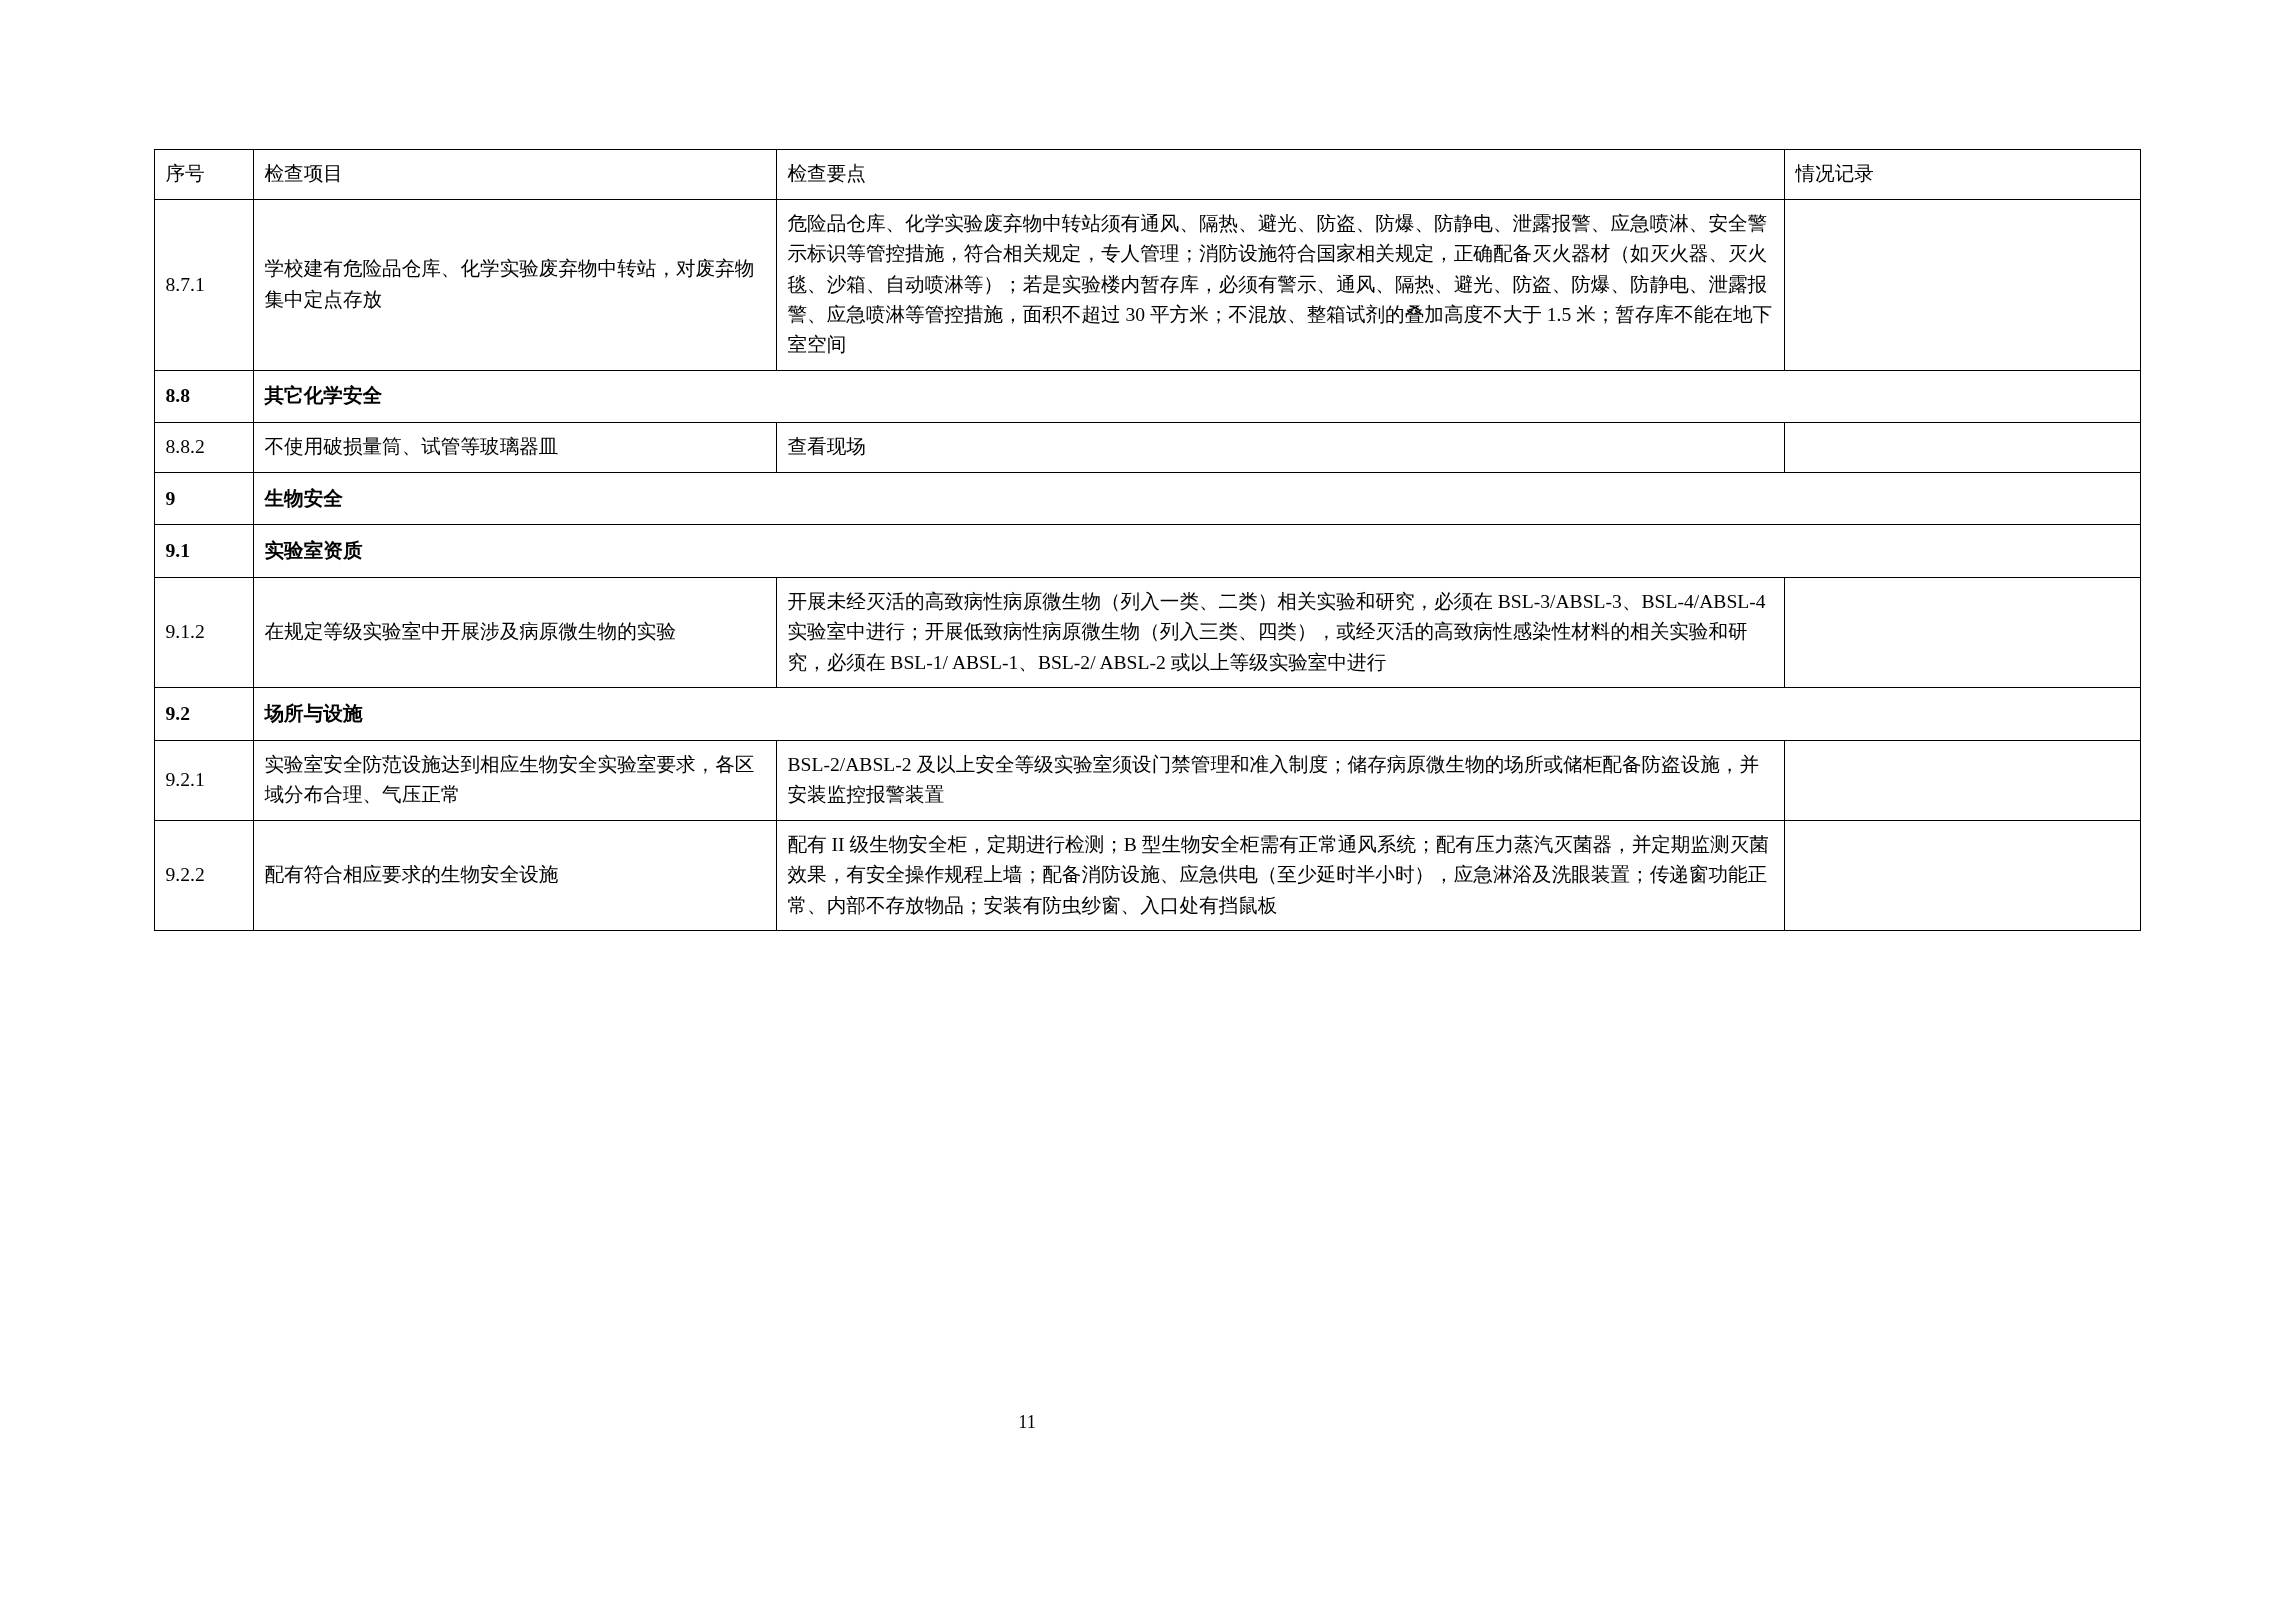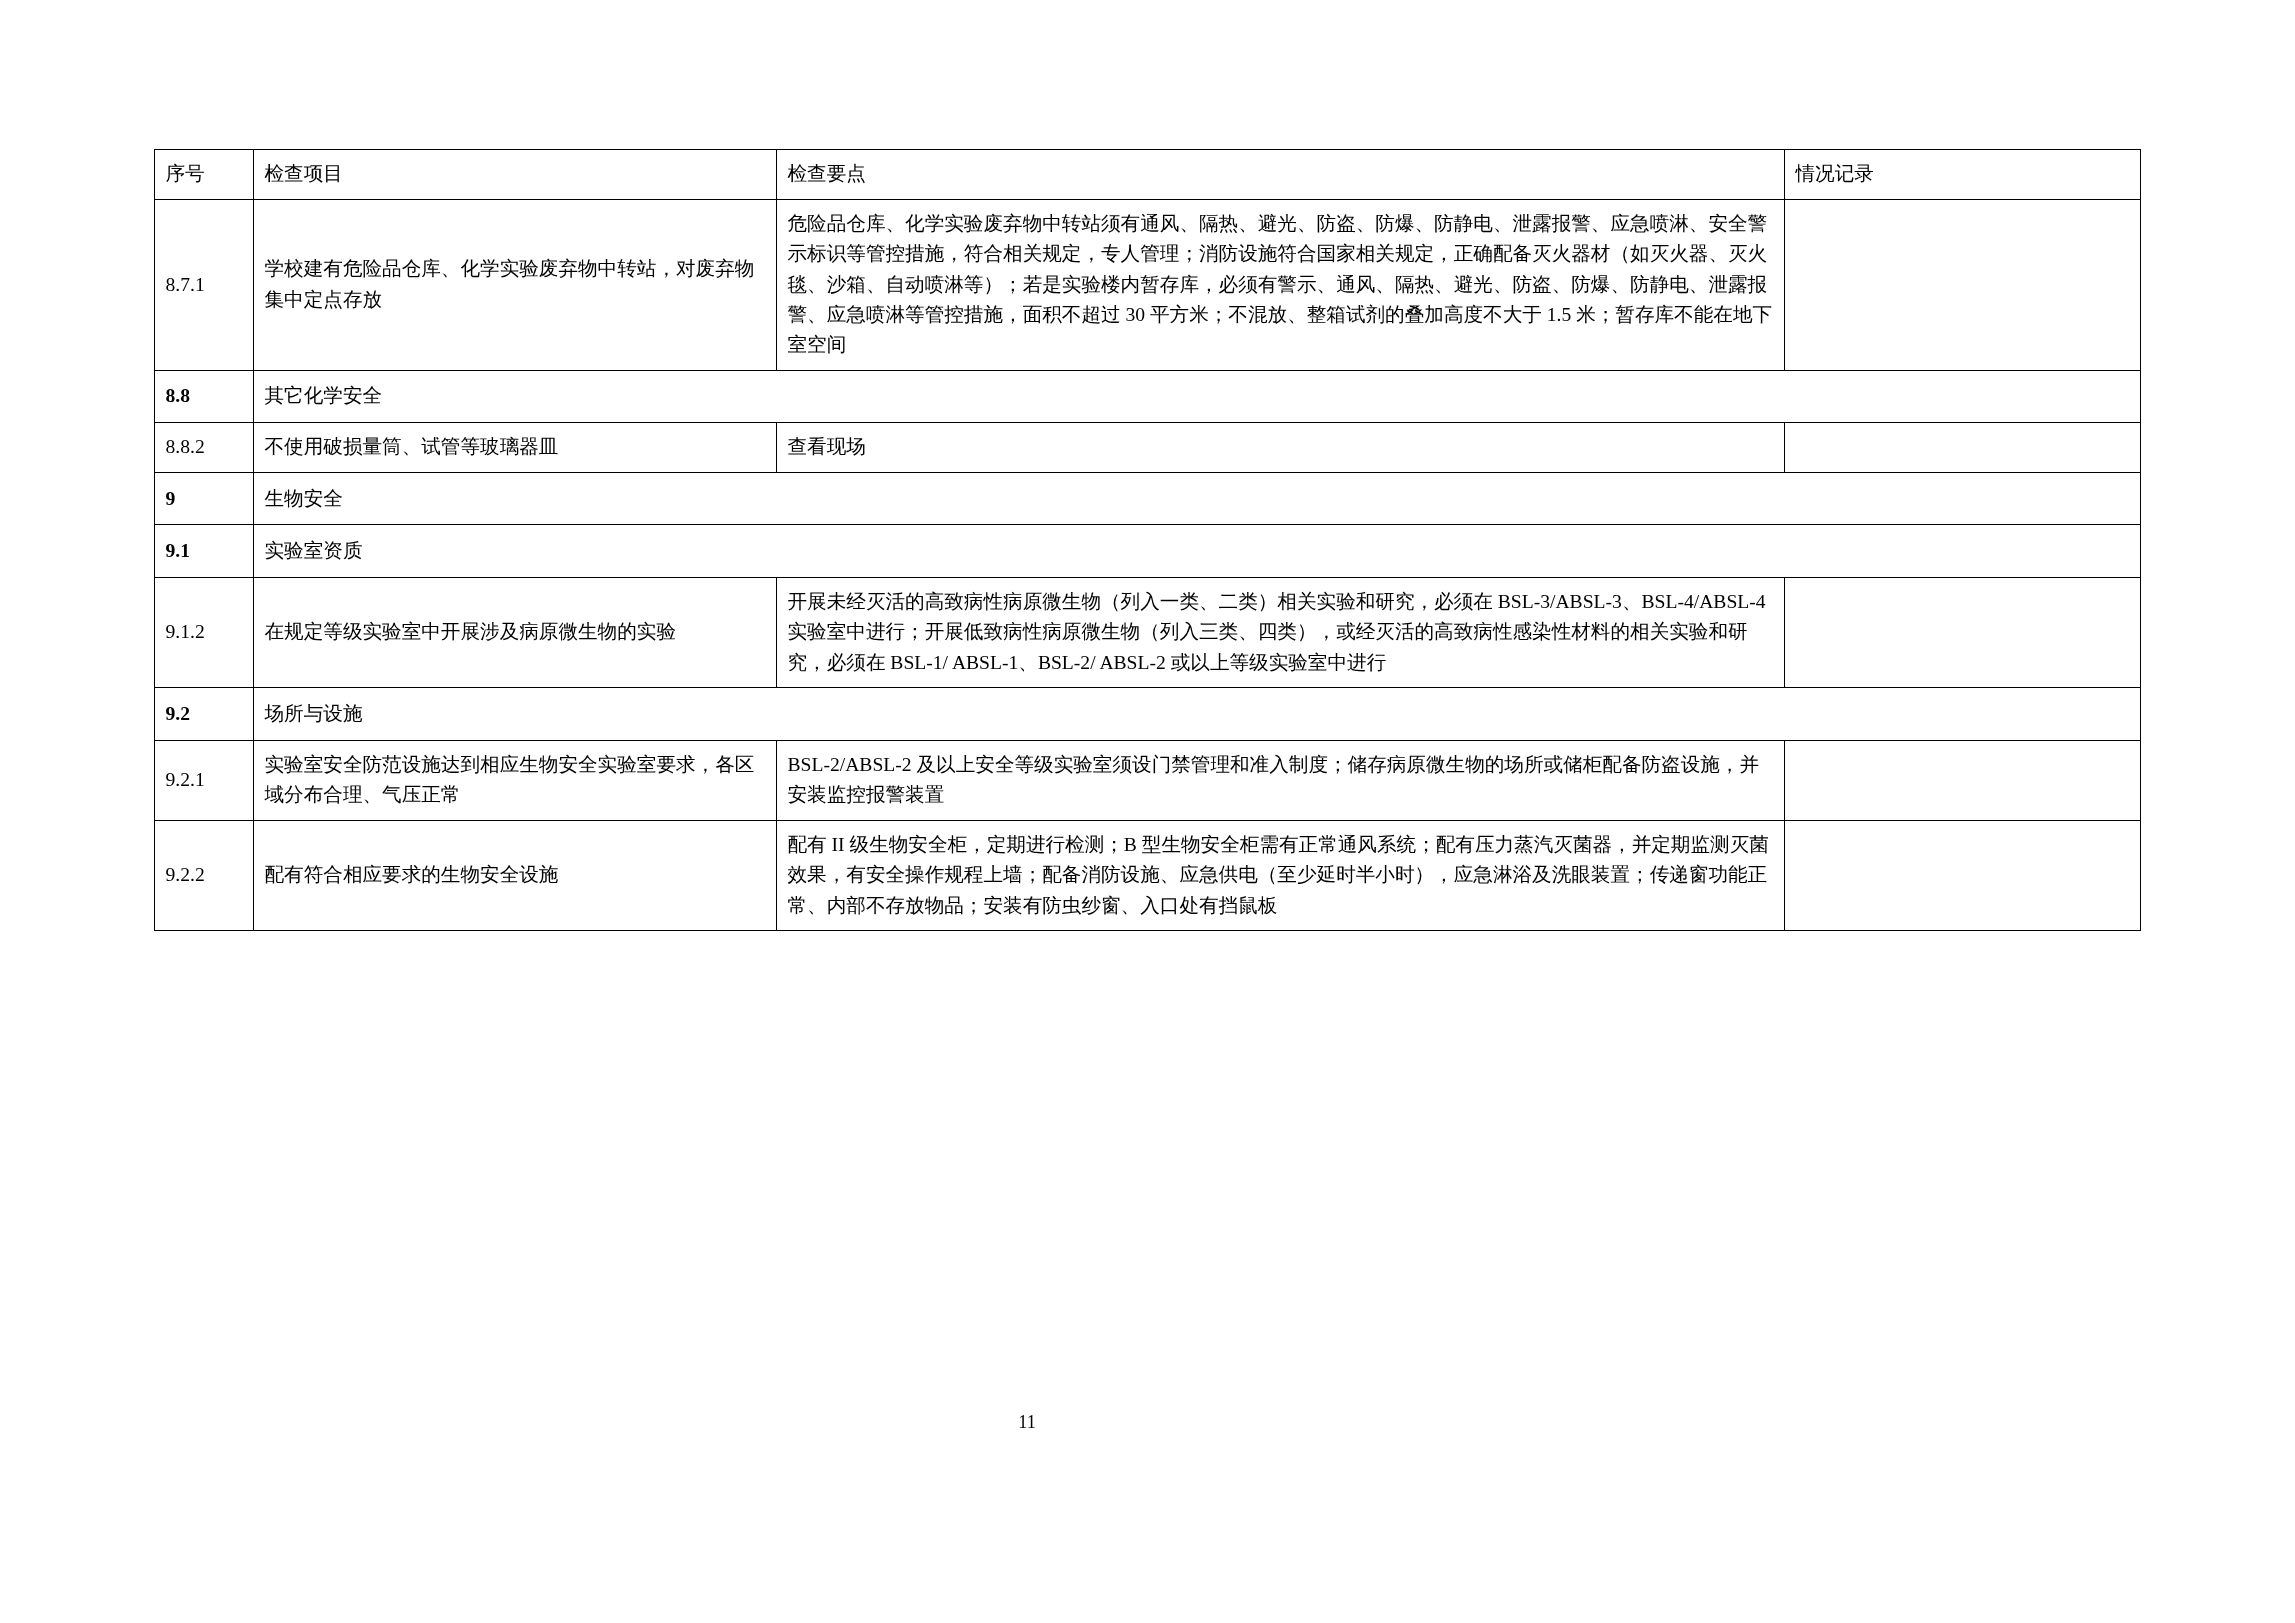--- a/index.html
+++ b/index.html
@@ -48,21 +48,21 @@
     text-align: center;
     font-size: 21px;
     padding: 17px 6.5px;
   }
   td.no {
     text-align: left;
     padding-left: 9.2px;
   }
   td.center-v { vertical-align: middle; }
   tr.section td {
-    font-weight: normal;
+    font-weight: bold;
     padding-top: 10.5px;
     padding-bottom: 10.5px;
   }
   tr.section td.no { font-weight: bold; }
   td.points {
     text-align: justify;
     text-justify: inter-ideograph;
     vertical-align: middle;
   }
   td.record { }

